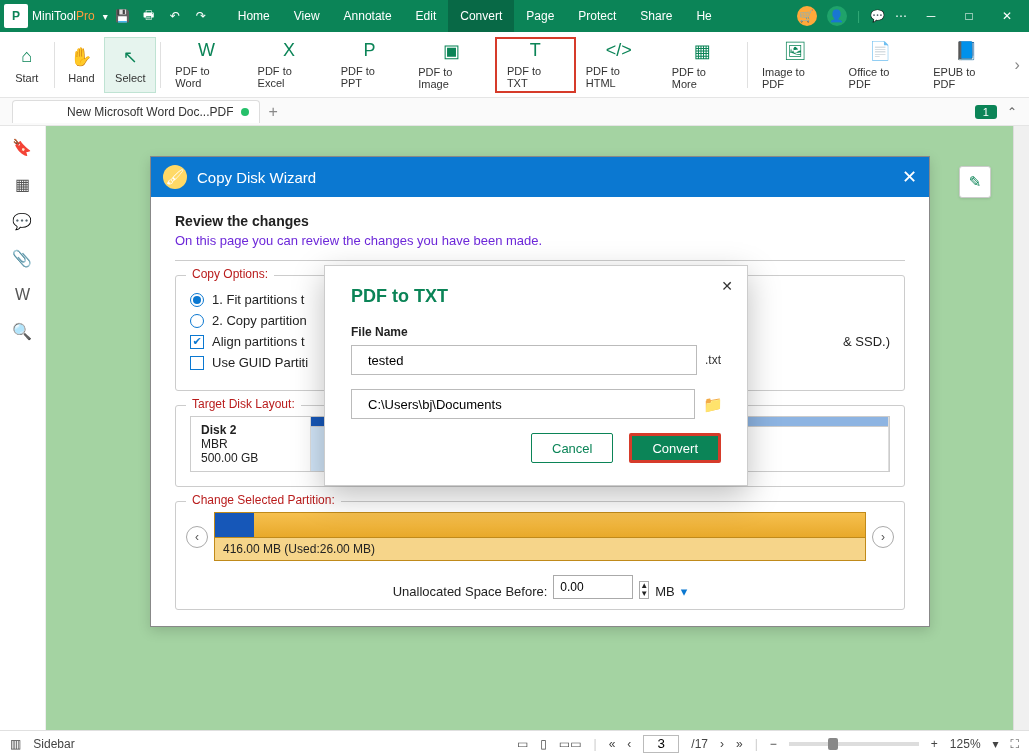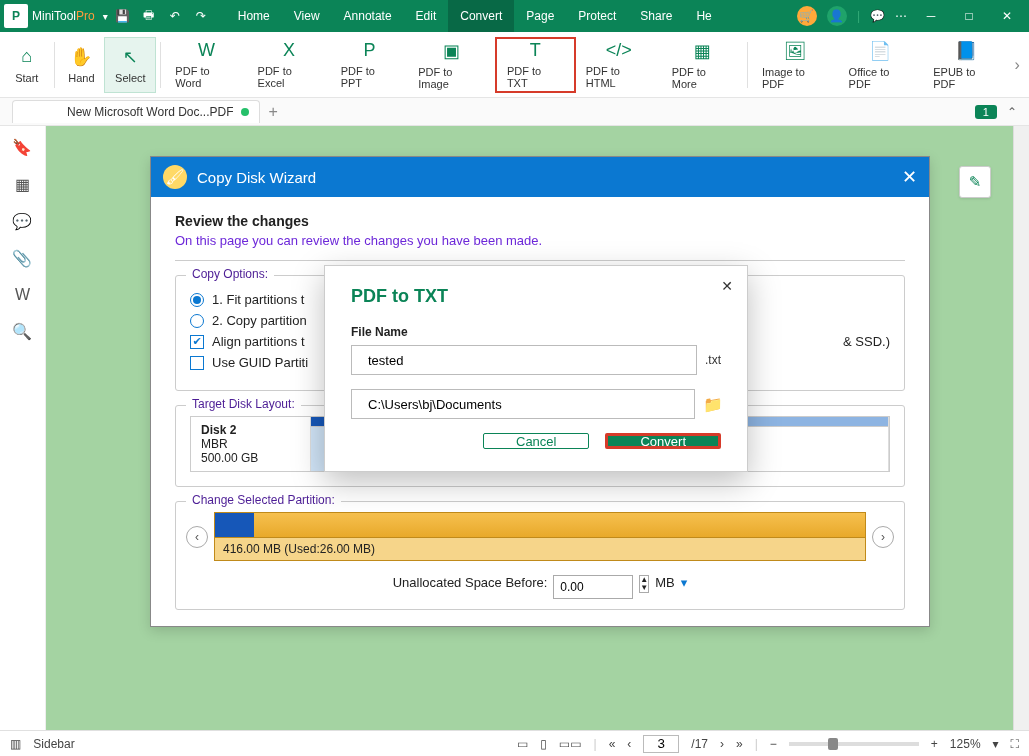--- a/index.html
+++ b/index.html
@@ -49,50 +49,50 @@
 
 
 .wizard { position: absolute; left: 104px; top: 30px; width: 780px; background: #fff; border: 1px solid #888; box-shadow: 0 4px 12px rgba(0,0,0,.15); }
 .wizard .whead { height: 40px; background: #0b78d1; color: #fff; display: flex; align-items: center; padding: 0 12px; font-size: 15px; }
 .wizard .whead .wico { width: 24px; height: 24px; margin-right: 10px; background: #ffd966; border-radius: 50%; display:flex; align-items:center; justify-content:center; }
 .wizard .whead .spacer { flex: 1; }
 .wizard .whead .close { font-size: 18px; cursor: pointer; }
 .wizard .wbody { padding: 16px 24px; font-size: 13px; color: #222; }
 .wizard .wbody h3 { font-weight: bold; font-size: 14px; margin-bottom: 4px; }
 .fieldset-like { border: 1px solid #ccc; border-radius: 3px; margin-top: 14px; padding: 10px 14px 14px; position: relative; }
-.fieldset-like .legend { position: absolute; top: -9px; left: 10px; background: #fff; padding: 0 6px; font-size: 12px; color: #4c1d95; }
+.fieldset-like .legend { position: absolute; top: -9px; left: 10px; background: #fff; padding: 0 6px; font-size: 12px; color: #b91c1c; }
 .optrow { display: flex; align-items: center; gap: 8px; margin: 6px 0; font-size: 13px; }
 .optrow .radio { width: 14px; height: 14px; border: 1px solid #0b78d1; border-radius: 50%; display:inline-flex; align-items:center; justify-content:center; }
 .optrow .radio.checked::after { content:""; width:8px; height:8px; background:#0b78d1; border-radius:50%; }
 .optrow .check { width: 14px; height: 14px; border: 1px solid #0b78d1; display:inline-flex; align-items:center; justify-content:center; color:#0b78d1; font-size:11px; }
 .disklayout { display: flex; border: 1px solid #ccc; }
 .disklayout .dcol { padding: 6px 10px; font-size: 12px; border-right: 1px solid #ddd; }
 .disklayout .dhead { background: #e9eef3; border-bottom: 1px solid #ccc; padding: 2px 6px; font-size:11px; }
 .disklayout .selcol { background: #d0e4f7; }
 .changebar { height: 26px; background: linear-gradient(#f6c04f,#e8a92a); border: 1px solid #c08a1a; position: relative; }
 .changebar .used { position: absolute; left:0; top:0; bottom:0; width: 6%; background: #1657b8; }
 .changebar-label { background: #f6d58a; padding: 4px 8px; font-size: 12px; border:1px solid #c08a1a; border-top:none; }
 .navcirc { width: 22px; height: 22px; border-radius: 50%; border:1px solid #aaa; display:flex; align-items:center; justify-content:center; font-size:12px; color:#555; cursor:pointer; }
-.unalloc { display:flex; align-items:flex-start; gap:6px; font-size:13px; margin-top:14px; justify-content:center; }
+.unalloc { display:flex; align-items:flex-end; gap:6px; font-size:13px; margin-top:14px; justify-content:center; }
 .unalloc input { width: 80px; height: 24px; border:1px solid #aaa; padding:0 6px; font-size:12px; }
 
 
 .editfab { position:absolute; right: 22px; top: 40px; width: 32px; height: 32px; background:#fff; border:1px solid #ccc; border-radius:3px; display:flex; align-items:center; justify-content:center; color:#0b8457; font-size:15px; cursor:pointer; box-shadow:0 1px 3px rgba(0,0,0,.1); }
 
 
 .modal { position: absolute; left: 324px; top: 265px; width: 424px; background: #fff; border: 1px solid #ccc; box-shadow: 0 10px 30px rgba(0,0,0,.25); padding: 20px 26px 22px; z-index: 50; }
 .modal .close { position:absolute; right:14px; top:12px; cursor:pointer; color:#333; font-size:14px; }
 .modal h2 { color: #0b8457; font-size: 18px; font-weight: 600; margin-bottom: 18px; }
 .modal label { font-size: 12px; font-weight: 600; display:block; margin-bottom: 6px; color:#222; }
 .modal .row { display:flex; align-items:center; gap:8px; margin-bottom: 14px; }
 .modal input[type=text] { flex:1; height: 30px; border: 1px solid #bbb; padding: 0 16px; font-size: 13px; }
 .modal .ext { font-size: 12px; color:#333; }
 .modal .browse { width: 18px; color:#555; cursor:pointer; }
 .modal .btns { display:flex; justify-content:flex-end; gap: 16px; }
-.modal .btn { height: 16px; padding: 0 32px; font-size: 13px; border-radius: 2px; cursor:pointer; display:flex; align-items:center; }
+.modal .btn { height: 30px; padding: 0 20px; font-size: 13px; border-radius: 2px; cursor:pointer; display:flex; align-items:center; }
 .modal .btn.cancel { border:1px solid #0b8457; color:#0b8457; background:#fff; }
 .modal .btn.convert { background:#0b8457; color:#fff; border: 3px solid #d63b2a; }
 
 
 .statusbar { position:absolute; left:0; right:0; bottom:0; height:26px; background:#fff; border-top:1px solid #e0e0e0; display:flex; align-items:center; font-size:12px; color:#444; padding:0 10px; gap:12px; }
 .statusbar .spacer { flex:1; }
 .statusbar .pagein { width:36px; height:18px; border:1px solid #bbb; text-align:center; }
 .statusbar .zoombar { width:130px; height:4px; background:#ddd; position:relative; }
 .statusbar .zoombar .thumb { position:absolute; left:30%; top:-4px; width:10px; height:12px; background:#888; border-radius:2px; }
 .statusbar .sep { color:#ccc; }

